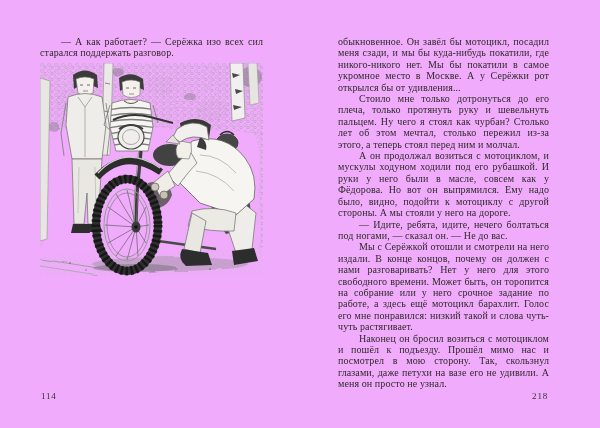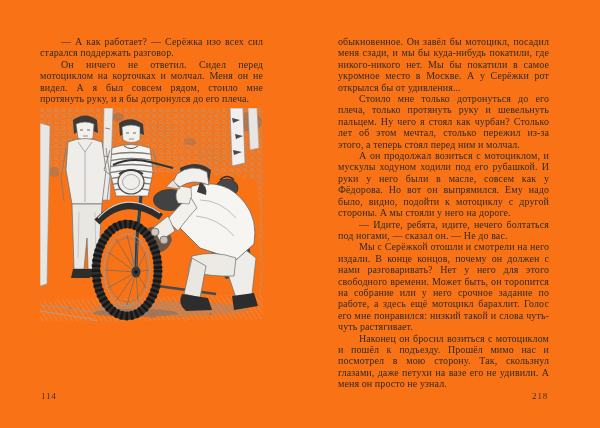--- a/index.html
+++ b/index.html
@@ -2,21 +2,21 @@
 <html lang="ru"><head>
 <meta charset="utf-8">
 <style>
   html,body{margin:0;padding:0;}
   body{
     width:600px;height:428px;overflow:hidden;
     background:#ffffff;
     font-family:"Liberation Serif","DejaVu Serif",serif;
     color:#2f2b27;
   }
-  .spread{display:flex;width:600px;height:428px;background:#f97316;justify-content:center;}
+  .spread{display:flex;width:600px;height:428px;background:#f0abfc;justify-content:center;}
   .page{position:relative;width:300px;height:428px;}
   .text-col{
     font-size:10px;line-height:11.4px;
     text-align:justify;
     letter-spacing:0.1px;
   }
   .left-col{margin:36px 0 0 40px;width:223px;}
   .right-col{margin:36px 0 15px 38px;width:211px;}
   .text-col p{margin:0;text-indent:21px;}
   .text-col p.cont{text-indent:0;}
@@ -32,21 +32,20 @@
   .pagenum-right{right:52px;}
 </style>
 </head>
 <body>
 
 <div class="spread">
 
   <div class="page">
     <div class="text-col left-col">
         <p>— А как работает? — Серёжка изо всех сил старался поддержать разговор.</p>
-        <p>Он ничего не ответил. Сидел перед мотоциклом на корточках и молчал. Меня он не видел. А я был совсем рядом, стоило мне протянуть руку, и я бы дотронулся до его плеча.</p>
       </div>
 
     <div class="illustration">
       <svg viewBox="0 0 223 213" xmlns="http://www.w3.org/2000/svg">
         <defs>
           <filter id="wobble" x="-5%" y="-5%" width="110%" height="110%">
             <feTurbulence type="fractalNoise" baseFrequency="0.06" numOctaves="2" result="n"></feTurbulence>
             <feDisplacementMap in="SourceGraphic" in2="n" scale="2.5"></feDisplacementMap>
           </filter>
           <pattern id="leaf" width="7" height="6" patternUnits="userSpaceOnUse">

